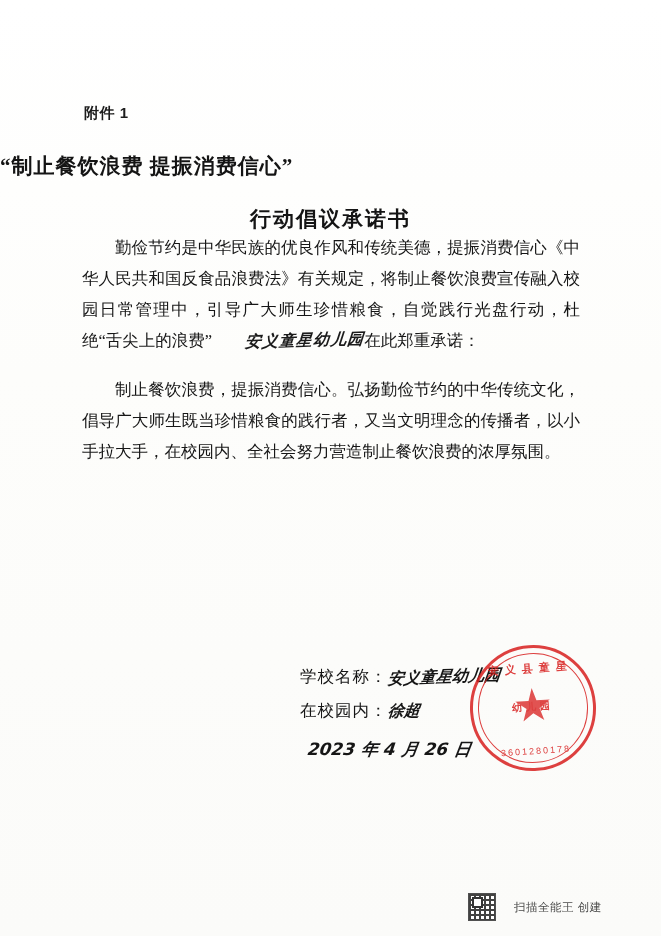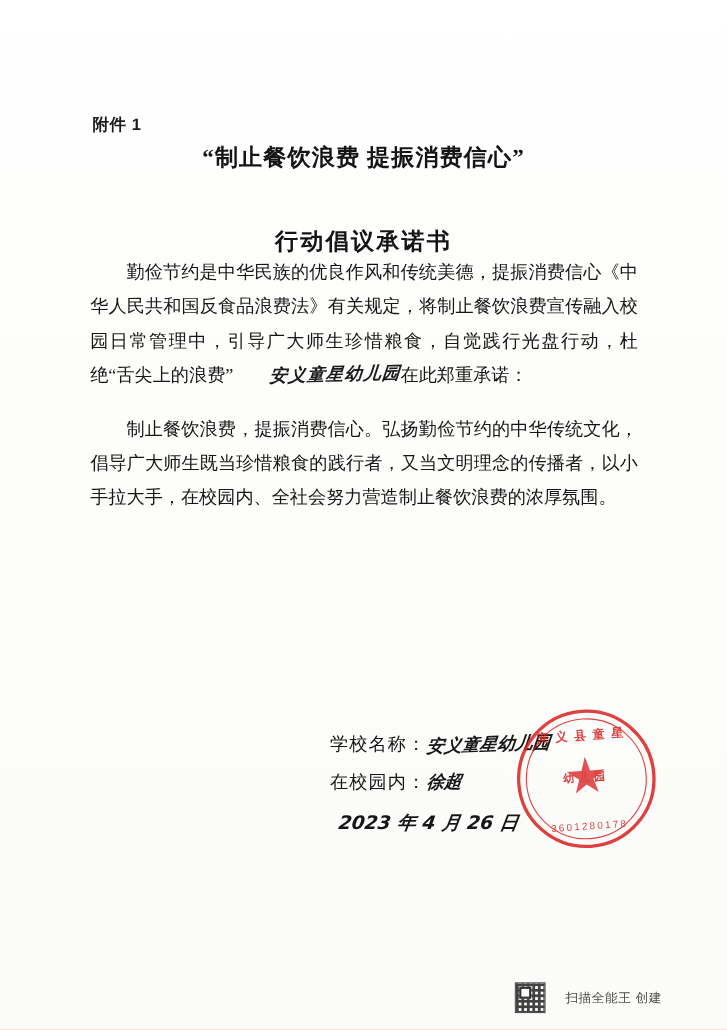--- a/index.html
+++ b/index.html
@@ -11,21 +11,21 @@
     height: 936px;
     background: #ffffff;
     font-family: "Liberation Serif", "DejaVu Serif", serif;
     color: #1a1a1a;
     position: relative;
     overflow: hidden;
   }
   .page {
     position: absolute;
     inset: 0;
-    background: #fdba74;
+    background: #7dd3fc;
   }
   
   .page::before {
     content: "";
     position: absolute;
     inset: 0;
     background: linear-gradient(180deg, #ffffff 0%, #fdfdfb 40%, #fbfbf9 100%);
     pointer-events: none;
   }
   .attachment-label {
@@ -35,22 +35,22 @@
     font-size: 15px;
     letter-spacing: 0.5px;
     font-family: "Liberation Sans", sans-serif;
     font-weight: 600;
     color: #1c1c1c;
   }
   .title-main {
     position: absolute;
     left: 0;
     right: 0;
-    top: 129px;
-    text-align: center;
+    top: 152px;
+    text-align: left;
     font-size: 21px;
     font-weight: bold;
     letter-spacing: 1px;
     color: #141414;
   }
   .title-sub {
     position: absolute;
     left: 0;
     right: 0;
     top: 189px;

